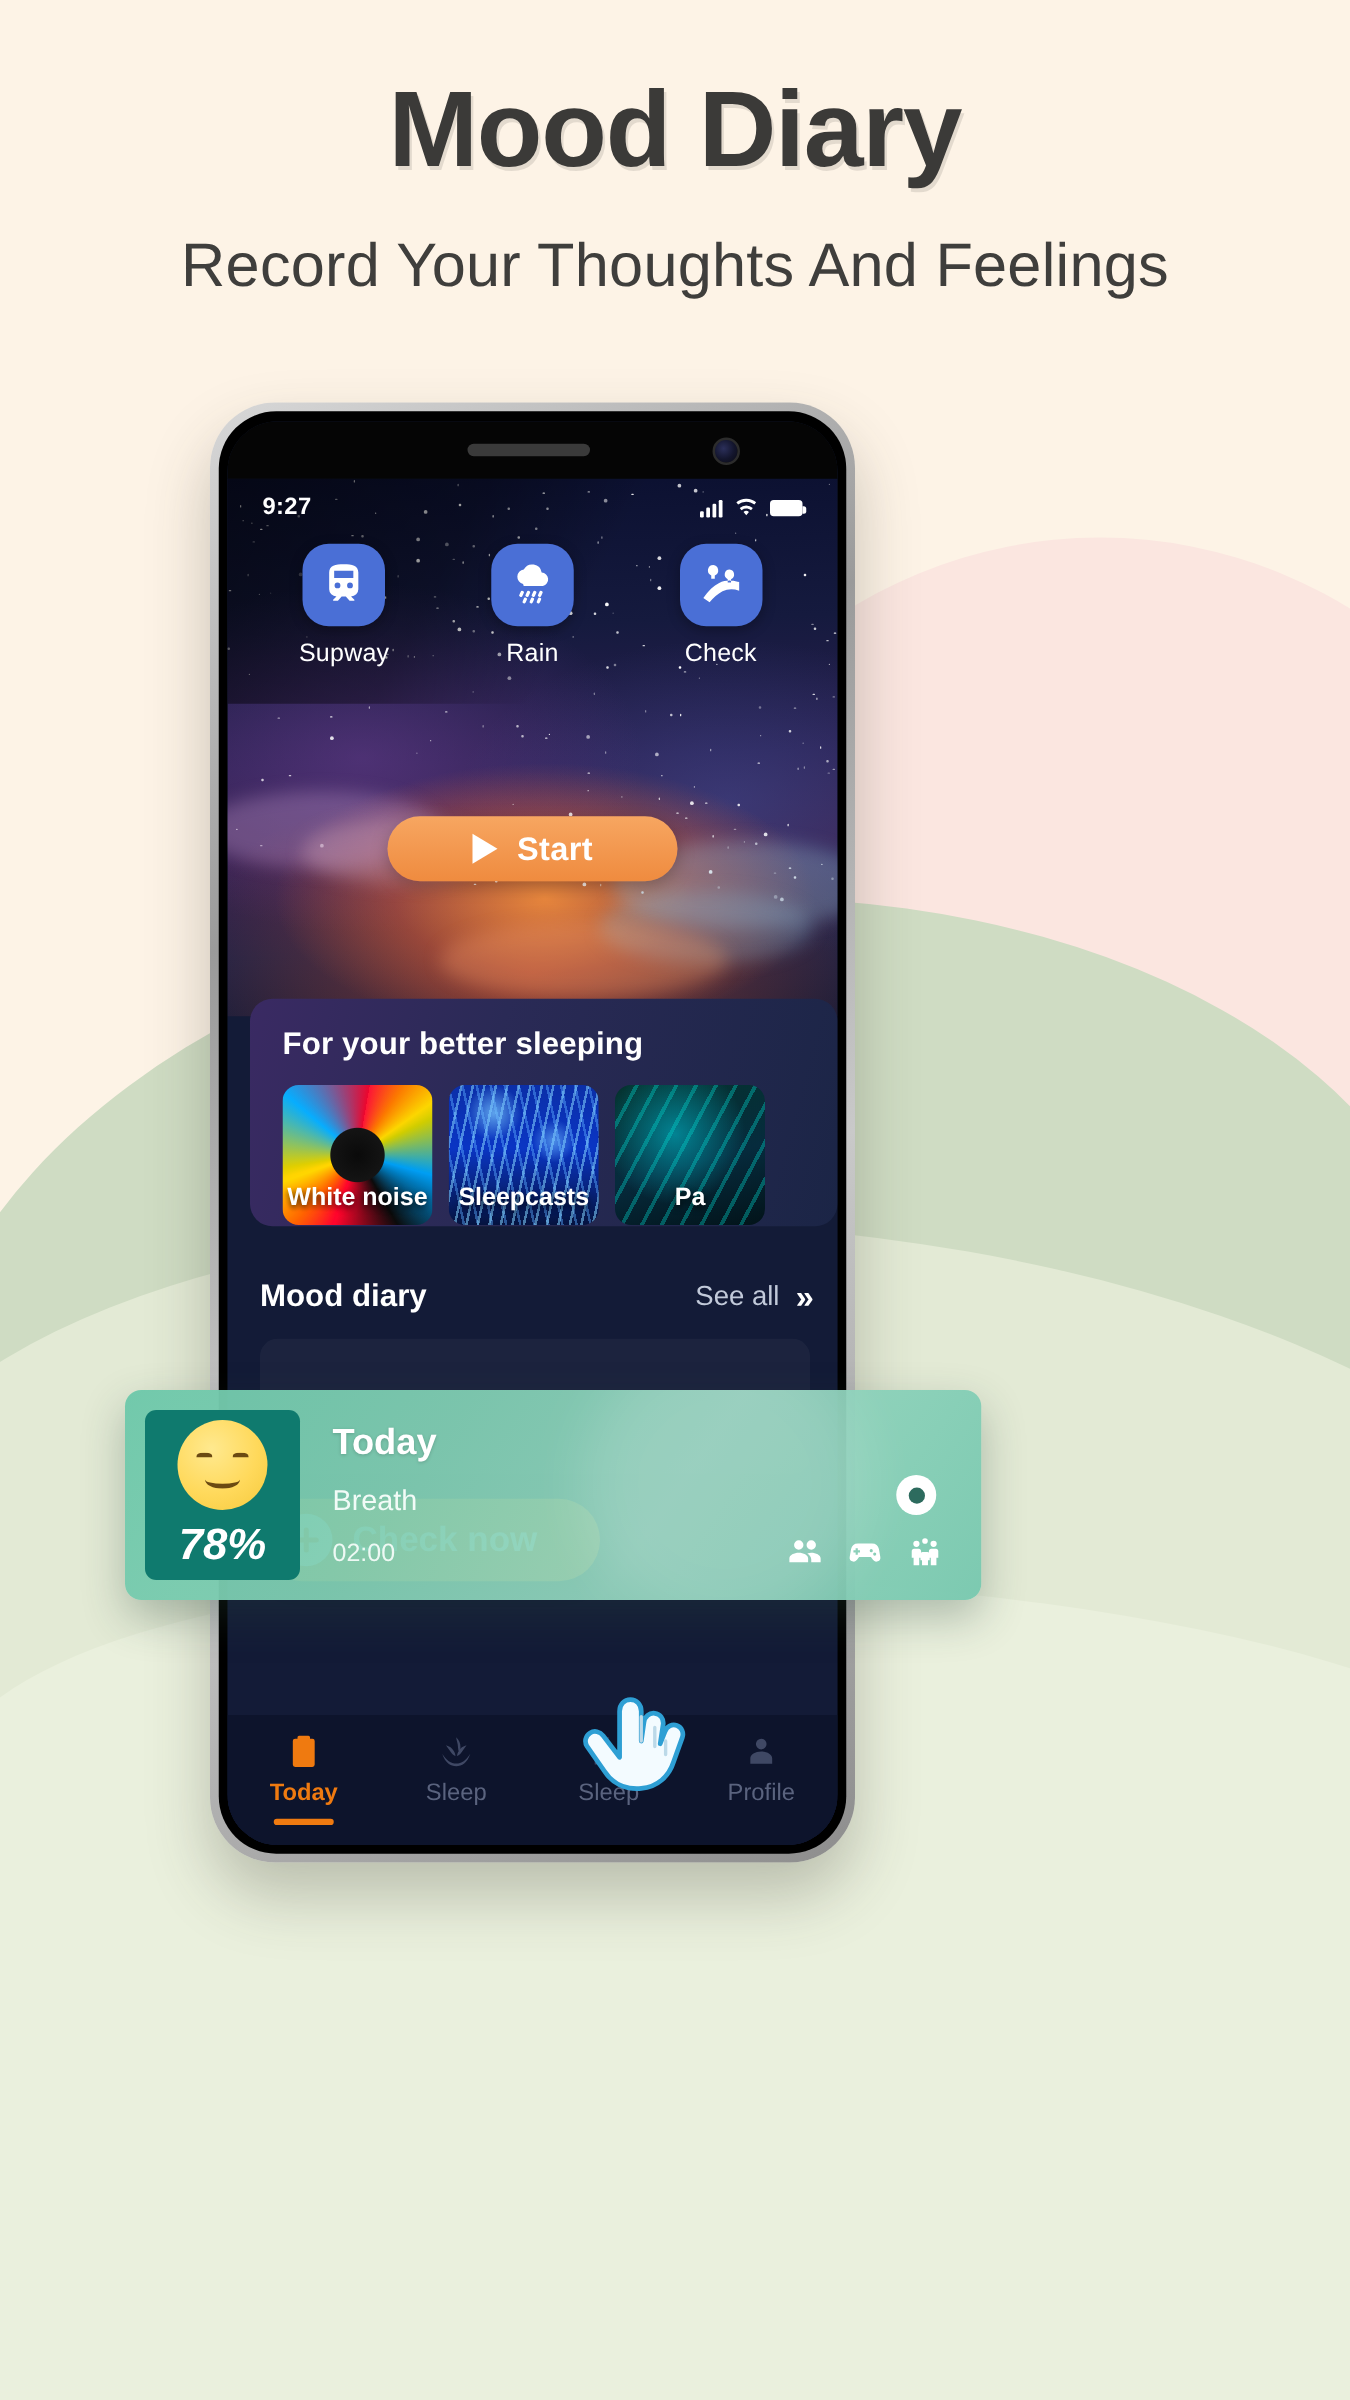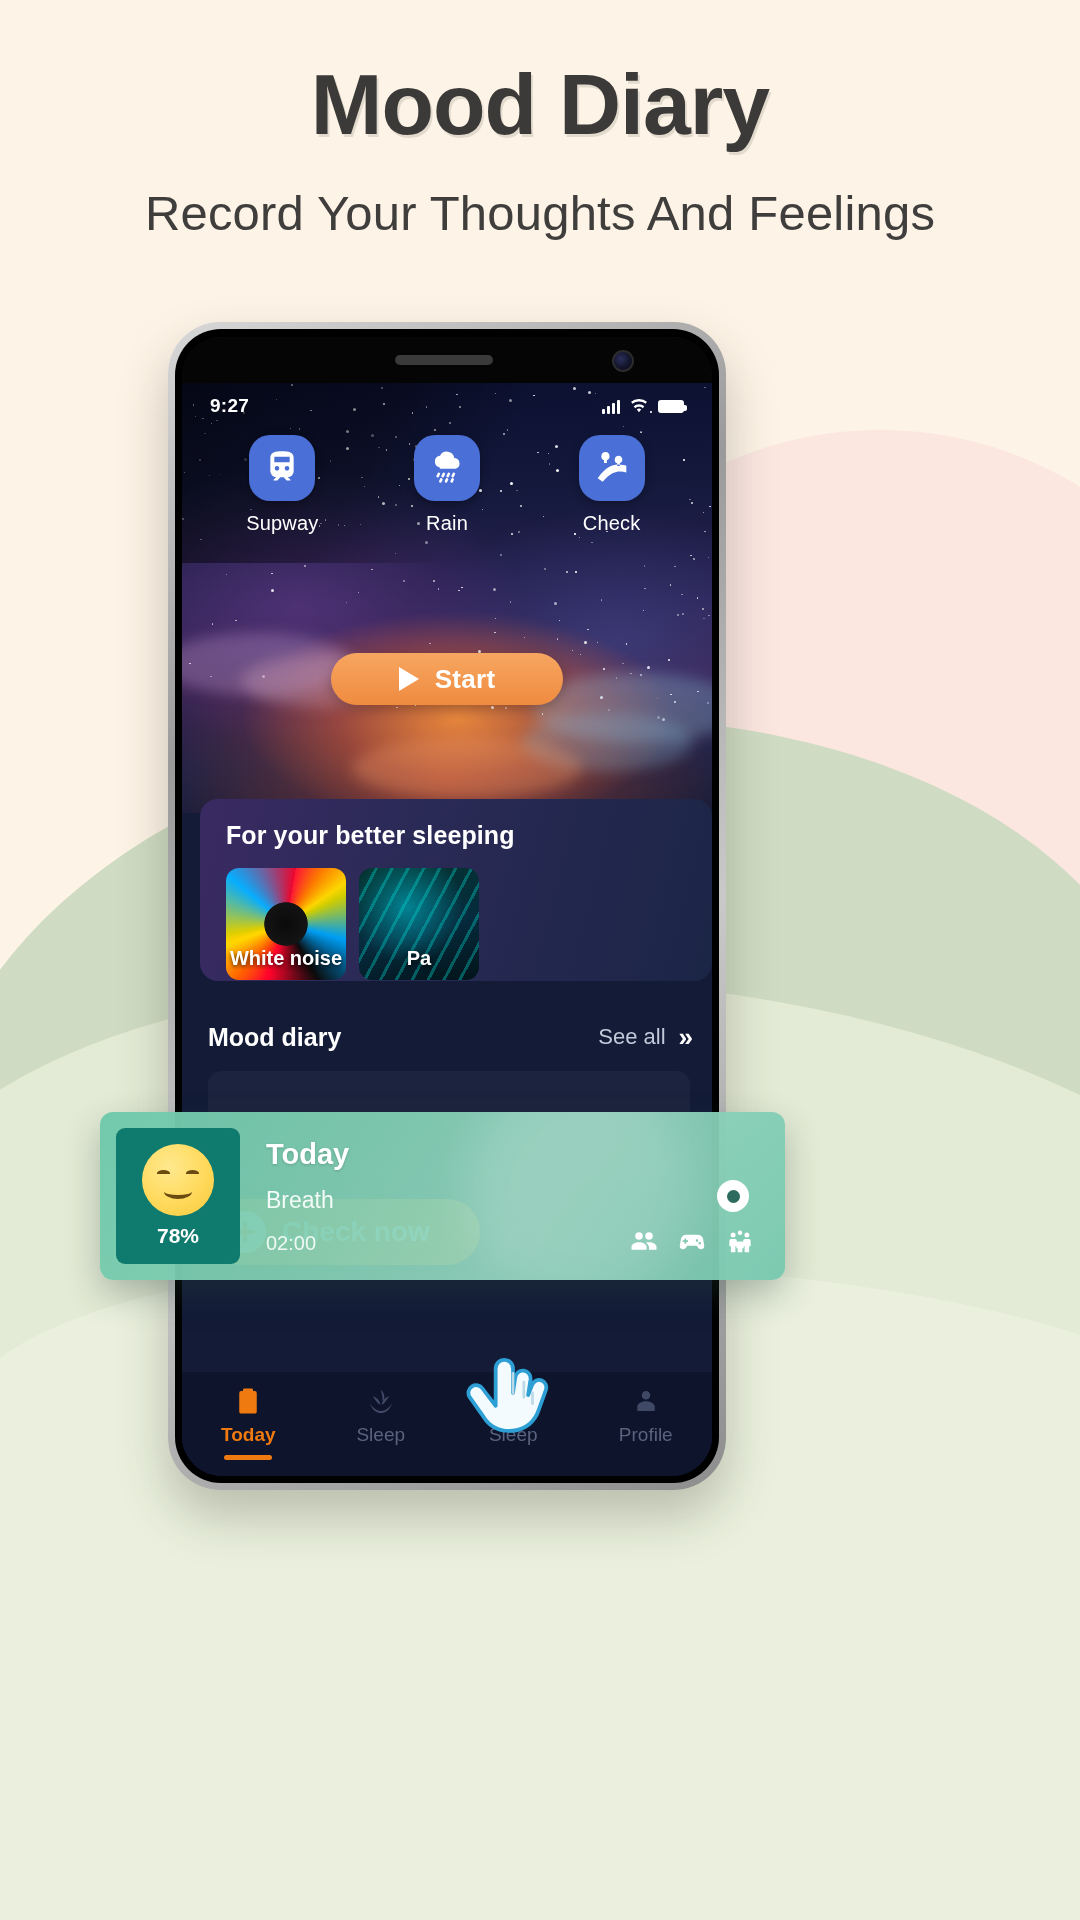--- a/index.html
+++ b/index.html
@@ -48,21 +48,21 @@
     text-shadow: 2px 3px 0 rgba(0,0,0,0.10);
   }
   .subtitle {
     font-size: 49px; color: #3f3e3c; margin-top: 34px;
     letter-spacing: 0.2px; font-weight: 400;
   }
 
   
   .phone {
     position: absolute; left: 168px; top: 322px;
-    width: 558px; height: 1168px;
+    width: 516px; height: 1168px;
     background: linear-gradient(150deg,#d8d8d8,#9a9a9a 30%,#c9c9c9 60%,#8d8d8d);
     border-radius: 52px;
     padding: 7px;
     box-shadow: 0 26px 50px rgba(60,60,50,0.28);
     z-index: 6;
   }
   .phone-inner {
     width: 100%; height: 100%;
     background: #000; border-radius: 46px;
     padding: 8px 7px 7px 7px; overflow: hidden;
@@ -294,21 +294,21 @@
   .mood-emoji .eye {
     position: absolute; top: 26px; width: 13px; height: 6px;
     border-top: 4px solid #6b4a12; border-radius: 50% 50% 0 0;
   }
   .mood-emoji .eye.l { left: 15px; }
   .mood-emoji .eye.r { right: 15px; }
   .mood-emoji .mouth {
     position: absolute; left: 22px; top: 40px; width: 28px; height: 15px;
     border-bottom: 4px solid #6b4a12; border-radius: 0 0 50% 50%;
   }
-  .mood-pct { color: #fff; font-size: 21px; font-weight: bold; }
+  .mood-pct { color: #fff; font-size: 35px; font-weight: bold; font-style: italic; }
   .mood-info { margin-left: 26px; z-index: 2; }
   .mood-name { color: #fff; font-size: 29px; font-weight: bold; text-shadow: 0 1px 3px rgba(0,0,0,0.18); }
   .mood-sub { color: #f2fbf7; font-size: 23px; margin-top: 16px; }
   .mood-time { color: #eef9f4; font-size: 20px; margin-top: 18px; }
   .mood-eye {
     position: absolute; right: 36px; top: 68px; width: 32px; height: 32px;
     border-radius: 50%; background: #fff; display:flex; align-items:center; justify-content:center;
     z-index: 3;
   }
   .mood-eye i { width: 13px; height: 13px; border-radius: 50%; background: #2d6b5e; display:block;}
@@ -598,20 +598,23 @@
       <span class="start-play"></span>
       <span class="start-label">Start</span>
     </div>
 
     <div class="sleep-card">
       <div class="sleep-card-title">For your better sleeping</div>
       <div class="thumbs">
         <div class="thumb th-white">
           <div class="thumb-label">White noise</div>
         </div>
+        <div class="thumb th-sleep">
+          <div class="thumb-label">Sleepcasts</div>
+        </div>
         <div class="thumb th-pa">
           <div class="thumb-label">Pa</div>
         </div>
       </div>
     </div>
 
     <div class="md-head">
       <div class="md-title">Mood diary</div>
       <div class="md-right">
         <span class="md-seeall">See all</span>

